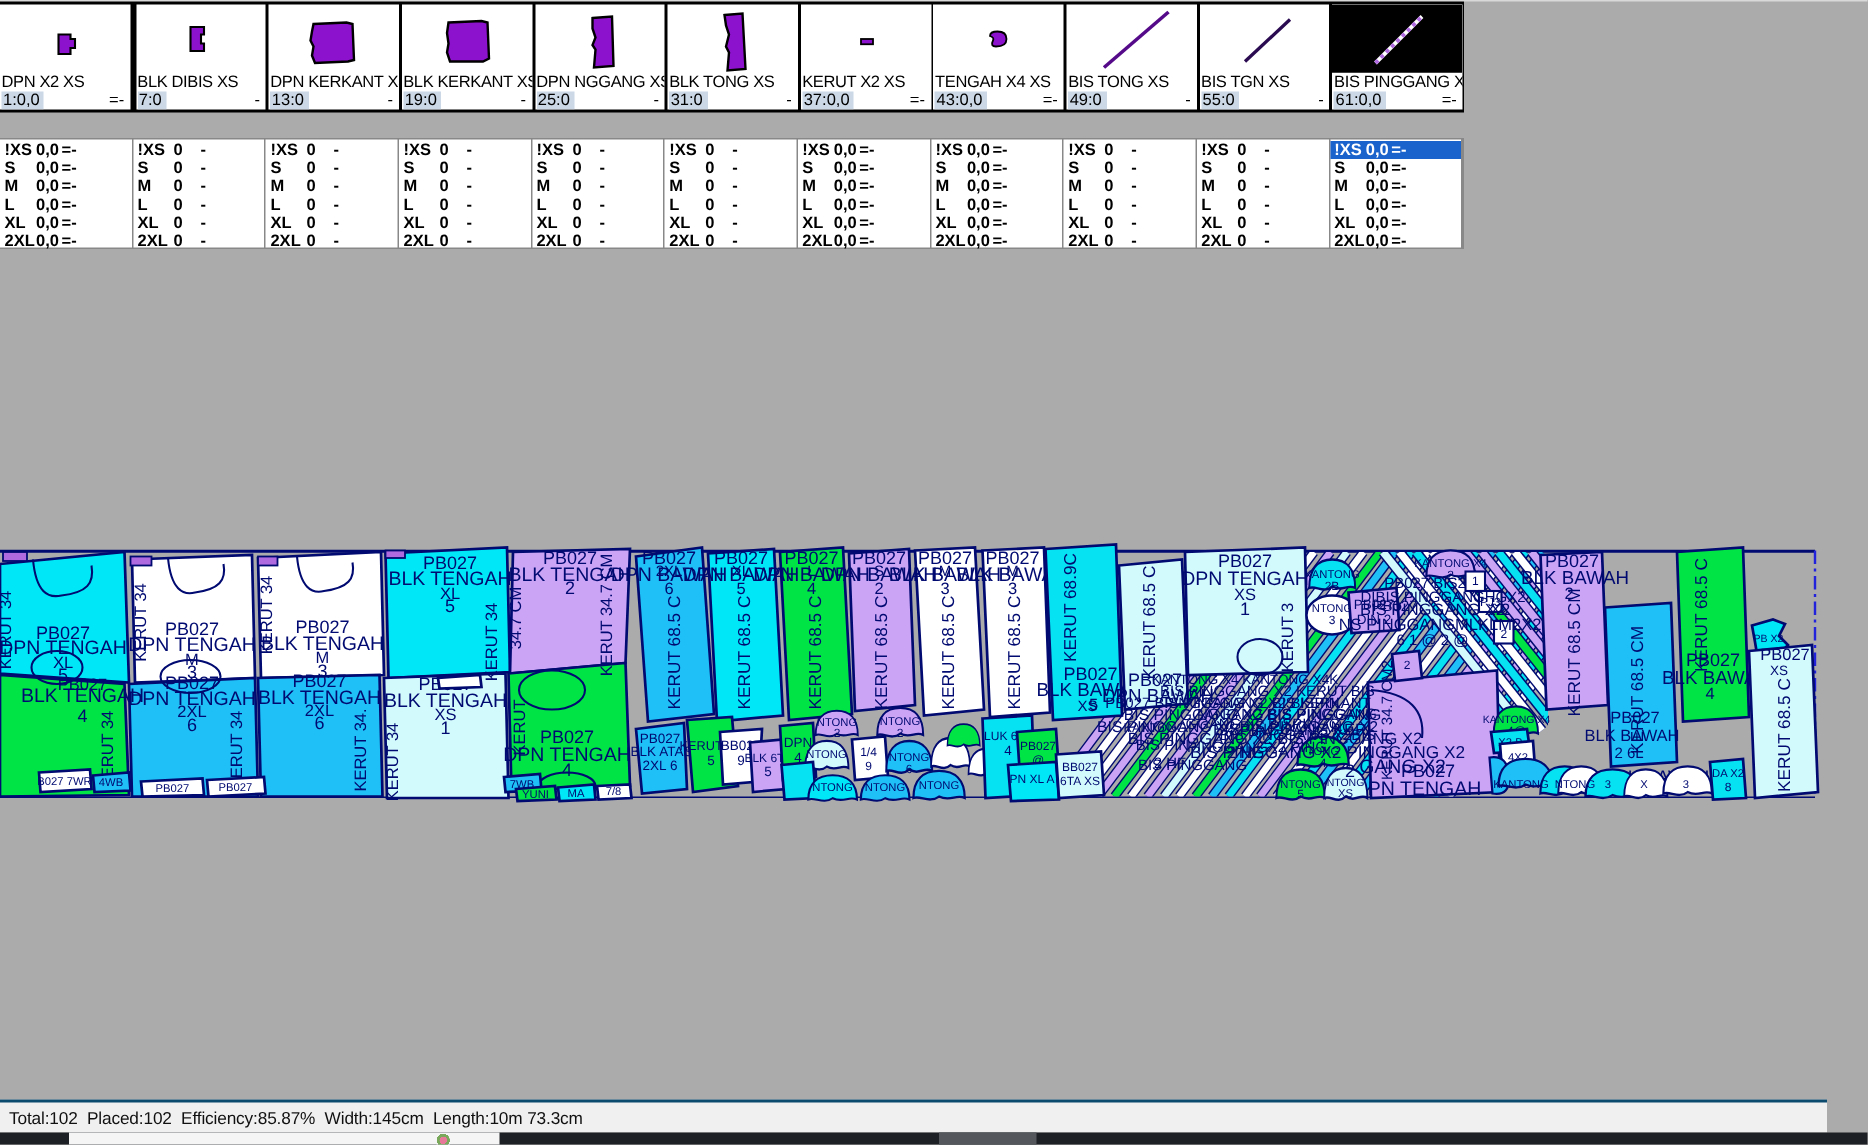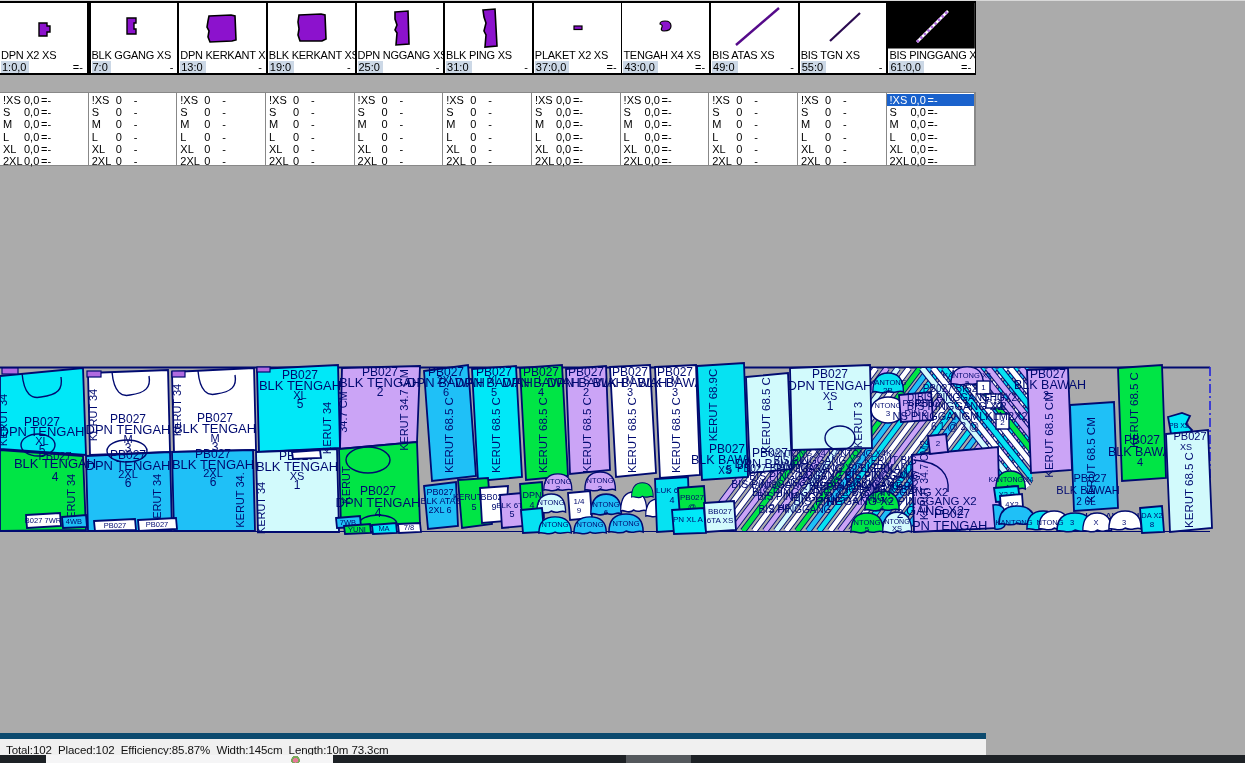--- a/index.html
+++ b/index.html
@@ -5,48 +5,48 @@
 html,body {width:1245px;height:763px;overflow:hidden;background:#ababab;font-family:"Liberation Sans",sans-serif;}
 #hdr {position:absolute;left:0;top:0;width:976px;height:75px;background:#000;}
 #topline {position:absolute;left:0;top:0;width:1245px;height:1px;background:#d9d9d9;z-index:5}
 .cell {position:absolute;top:3px;height:70px;background:#fff;overflow:hidden}
 .shp {position:absolute;left:0;top:0}
 .nm {position:absolute;left:1px;top:46px;font-size:11px;letter-spacing:-0.25px;line-height:12px;color:#000;white-space:nowrap}
 .num {position:absolute;left:1px;top:58px;right:2px;height:12px;font-size:11px;line-height:12px;color:#000}
 .hl {background:#ccd8e6;padding:0 3px 0 1px}
 .dash {position:absolute;right:2px;top:0}
 #tbl {position:absolute;left:0;top:92px;width:976px;height:74px;background:#888;}
-.panel {position:absolute;top:1px;height:72px;background:#fff;}
+.panel {position:absolute;top:1px;height:72px;background:#fff;font-weight:bold;}
 .trow {position:absolute;left:0;height:12px;width:100%;font-size:11px;line-height:12px}
 .trow span {position:absolute;top:0;white-space:nowrap}
 .sel1 {background:#1a62cc;color:#fff}
 #marker {position:absolute;left:0;top:360px}
 #marker text {font-family:"Liberation Sans",sans-serif}
-#status {position:absolute;left:0;top:733px;width:986px;height:22px;background:#f0f0f0;border-top:6px solid #0c4a6e}
+#status {position:absolute;left:0;top:733px;width:1218px;height:22px;background:#f0f0f0;border-top:2px solid #0c4a6e}
 #status div {position:absolute;left:6px;top:5px;font-size:11.5px;letter-spacing:-0.1px;color:#111}
 #task {position:absolute;left:0;top:755px;width:1245px;height:8px;background:#1d2125}
 #task .lt {position:absolute;left:46px;top:0;width:287px;height:8px;background:#f5f5f6}
 #task .md {position:absolute;left:626px;top:0;width:65px;height:8px;background:#54585c}
 #task .ic {position:absolute;left:291px;top:1px;width:9px;height:7px;background:radial-gradient(circle at 50% 60%, #e87898 0 40%, #7aa85a 41% 70%, #f5f5f6 71%)}
 </style></head>
 <body>
 <div id="topline"></div>
 <div id="hdr">
 <div class="cell" style="left:0.0px;width:86.8px">
       <svg class="shp" width="87" height="46" viewBox="0 0 87 46">
         <path d="M39,20 h8 v3 h3 v6 h-3 v4 h-8 z" fill="#8c12cd" stroke="#000" stroke-width="1.4"></path>
       </svg>
       <div class="nm">DPN X2 XS</div>
       <div class="num"><span class="hl">1:0,0</span><span class="dash">=-</span></div>
     </div>
 <div class="cell" style="left:90.5px;width:86.8px">
       <svg class="shp" width="87" height="46" viewBox="0 0 87 46">
         <path d="M36,15 h9 v5 h-2 v6 h2 v5 h-9 z" fill="#8c12cd" stroke="#000" stroke-width="1.4"></path>
       </svg>
-      <div class="nm">BLK GGANG XS</div>
+      <div class="nm">BLK DIBIS XS</div>
       <div class="num"><span class="hl">7:0</span><span class="dash">-</span></div>
     </div>
 <div class="cell" style="left:179.2px;width:86.8px">
       <svg class="shp" width="87" height="46" viewBox="0 0 87 46">
         <path d="M30,13 L52,12 L56,13 L57,37 L53,38 L31,39 L29,34 L30,28 L28,24 L29,18 Z" fill="#8c12cd" stroke="#000" stroke-width="1.6"></path>
       </svg>
       <div class="nm">DPN KERKANT XS</div>
       <div class="num"><span class="hl">13:0</span><span class="dash">-</span></div>
     </div>
 <div class="cell" style="left:267.8px;width:86.8px">
@@ -60,42 +60,42 @@
       <svg class="shp" width="87" height="46" viewBox="0 0 87 46">
         <path d="M38,9 L51,8 L52,41 L39,42 L40,30 L38,27 L40,22 L38,16 Z" fill="#8c12cd" stroke="#000" stroke-width="1.6"></path>
       </svg>
       <div class="nm">DPN NGGANG XS</div>
       <div class="num"><span class="hl">25:0</span><span class="dash">-</span></div>
     </div>
 <div class="cell" style="left:445.1px;width:86.8px">
       <svg class="shp" width="87" height="46" viewBox="0 0 87 46">
         <path d="M38,7 L50,6 L52,43 L40,44 L41,32 L39,28 L41,20 L39,14 Z" fill="#8c12cd" stroke="#000" stroke-width="1.6"></path>
       </svg>
-      <div class="nm">BLK PING XS</div>
+      <div class="nm">BLK TONG XS</div>
       <div class="num"><span class="hl">31:0</span><span class="dash">-</span></div>
     </div>
 <div class="cell" style="left:533.8px;width:86.8px">
       <svg class="shp" width="87" height="46" viewBox="0 0 87 46">
         <rect x="40" y="23" width="8" height="3.5" fill="#8c12cd" stroke="#000" stroke-width="1.2"></rect>
       </svg>
-      <div class="nm">PLAKET X2 XS</div>
+      <div class="nm">KERUT X2 XS</div>
       <div class="num"><span class="hl">37:0,0</span><span class="dash">=-</span></div>
     </div>
 <div class="cell" style="left:622.4px;width:86.8px">
       <svg class="shp" width="87" height="46" viewBox="0 0 87 46">
         <path d="M38,21 q0,-3 5,-3 q6,0 6,5 q0,5 -7,5 q-4,0 -2,-4 q1,-2 -2,-3 z" fill="#8c12cd" stroke="#000" stroke-width="1.2"></path>
       </svg>
       <div class="nm">TENGAH X4 XS</div>
       <div class="num"><span class="hl">43:0,0</span><span class="dash">=-</span></div>
     </div>
 <div class="cell" style="left:711.1px;width:86.8px">
       <svg class="shp" width="87" height="46" viewBox="0 0 87 46">
         <line x1="25" y1="42" x2="68" y2="5" stroke="#550a8a" stroke-width="2.4"></line>
       </svg>
-      <div class="nm">BIS ATAS XS</div>
+      <div class="nm">BIS TONG XS</div>
       <div class="num"><span class="hl">49:0</span><span class="dash">-</span></div>
     </div>
 <div class="cell" style="left:799.7px;width:86.8px">
       <svg class="shp" width="87" height="46" viewBox="0 0 87 46">
         <line x1="30" y1="38" x2="60" y2="10" stroke="#2a0a50" stroke-width="2.2"></line>
       </svg>
       <div class="nm">BIS TGN XS</div>
       <div class="num"><span class="hl">55:0</span><span class="dash">-</span></div>
     </div>
 <div class="cell" style="left:888.4px;width:86.8px">

